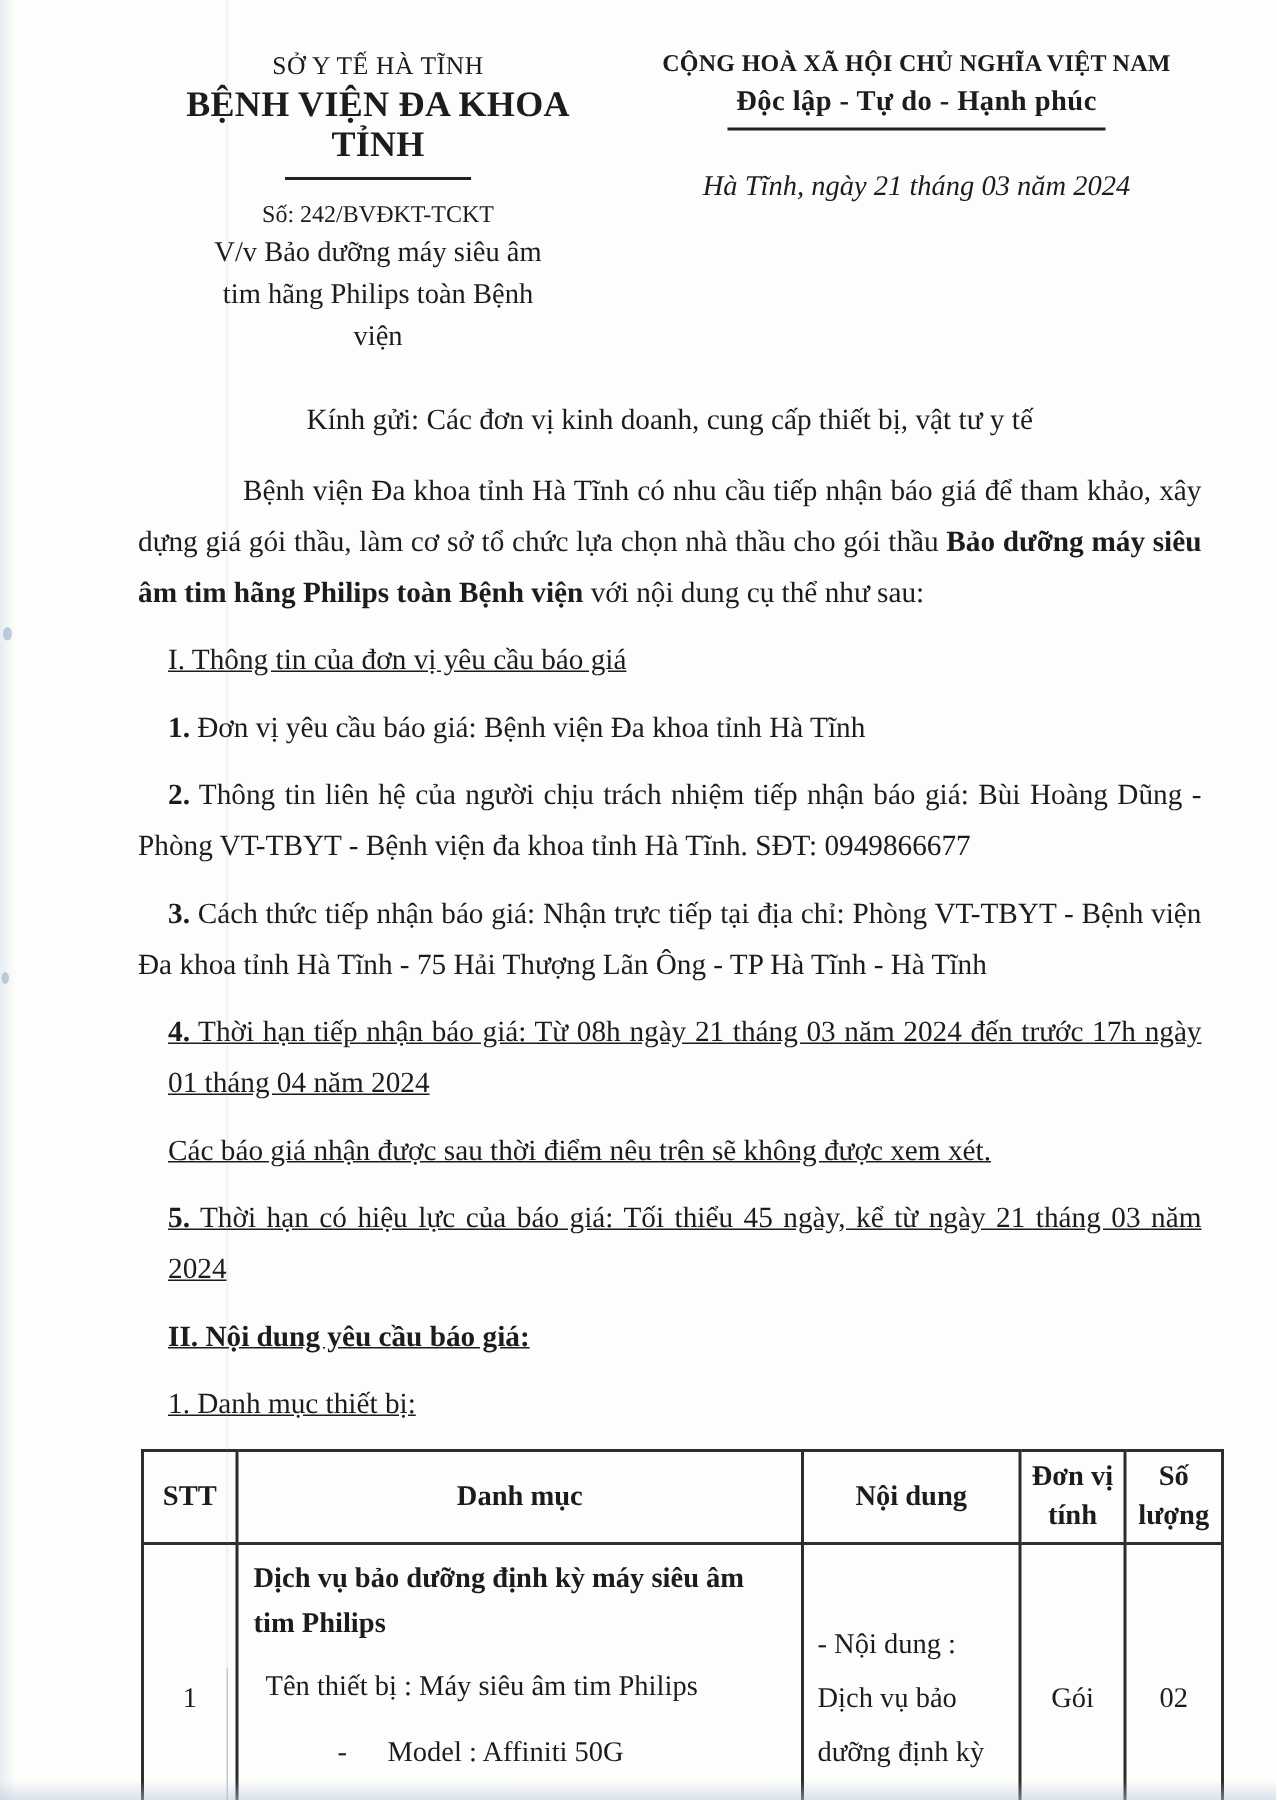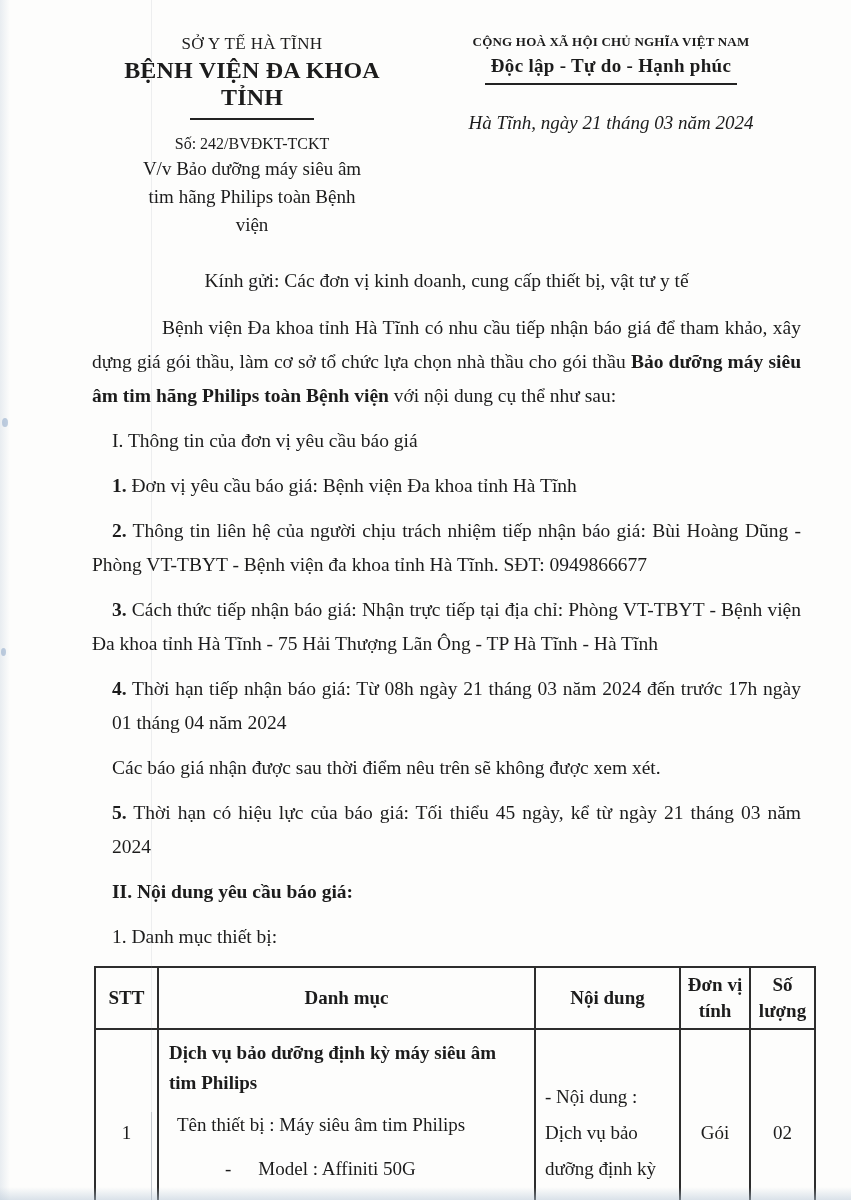--- a/index.html
+++ b/index.html
@@ -15,31 +15,31 @@
   .header { display:flex; align-items:flex-start; padding:34px 38px 0 95px; }
   .hleft  { width:314px; text-align:center; flex:none; }
   .hright { flex:1; text-align:center; }
   .org1 { font-size:17px; letter-spacing:.4px; }
   .org2 { font-size:24px; font-weight:bold; margin-top:3px; letter-spacing:.2px; }
   .rule { height:0; border-top:2px solid #222; }
   .rule-left  { width:124px; margin:7px auto 0; }
   .rule-right { width:252px; margin:6px auto 0; }
   .doc-number { font-size:16px; margin-top:15px;font-family:Liberation Serif, serif; }
   .subject { font-size:19px; max-width:244px; margin:2px auto 0; line-height:28px; }
-  .nat1 { font-size:13px; font-weight:bold; letter-spacing:.2px; }
+  .nat1 { font-size:16px; font-weight:bold; letter-spacing:.2px; }
   .nat2 { font-size:19px; font-weight:bold; margin-top:5px; letter-spacing:.3px; }
   .place-date { font-style:italic; font-size:19px; margin-top:27px; }
   
   .docbody { padding:0 50px 0 92px; font-size:19.5px; line-height:34px; }
   .docbody p { margin:0; }
   .salutation { text-align:center; margin-top:25px !important; }
   .intro { text-align:justify; text-indent:70px; margin-top:13px !important; }
   .ln { margin-top:11px !important; }
   .indent-first { text-indent:20px; text-align:justify; }
-  .indent-block { margin-left:20px !important; text-align:justify; }
+  .indent-block { margin-left:20px !important; text-align:justify;text-decoration:underline; }
   .bold { font-weight:bold; }
   
   table.items { border-collapse:collapse; table-layout:fixed; width:720px; margin:12px 0 0 2px; }
   table.items th, table.items td { border:2px solid #2d2d2d; font-size:19px; overflow:hidden; }
   thead th { font-weight:bold; line-height:26px; padding:4px 2px; height:47px; vertical-align:middle; }
   td.c-stt  { text-align:center; vertical-align:middle; font-size:19px; }
   td.c-dm   { vertical-align:top; padding:8px 8px 8px 10px; line-height:29px; }
   td.c-nd   { vertical-align:middle; padding:4px 6px 4px 9px; line-height:36px; }
   td.c-unit { text-align:center; vertical-align:middle; }
   td.c-qty  { text-align:center; vertical-align:middle; }

